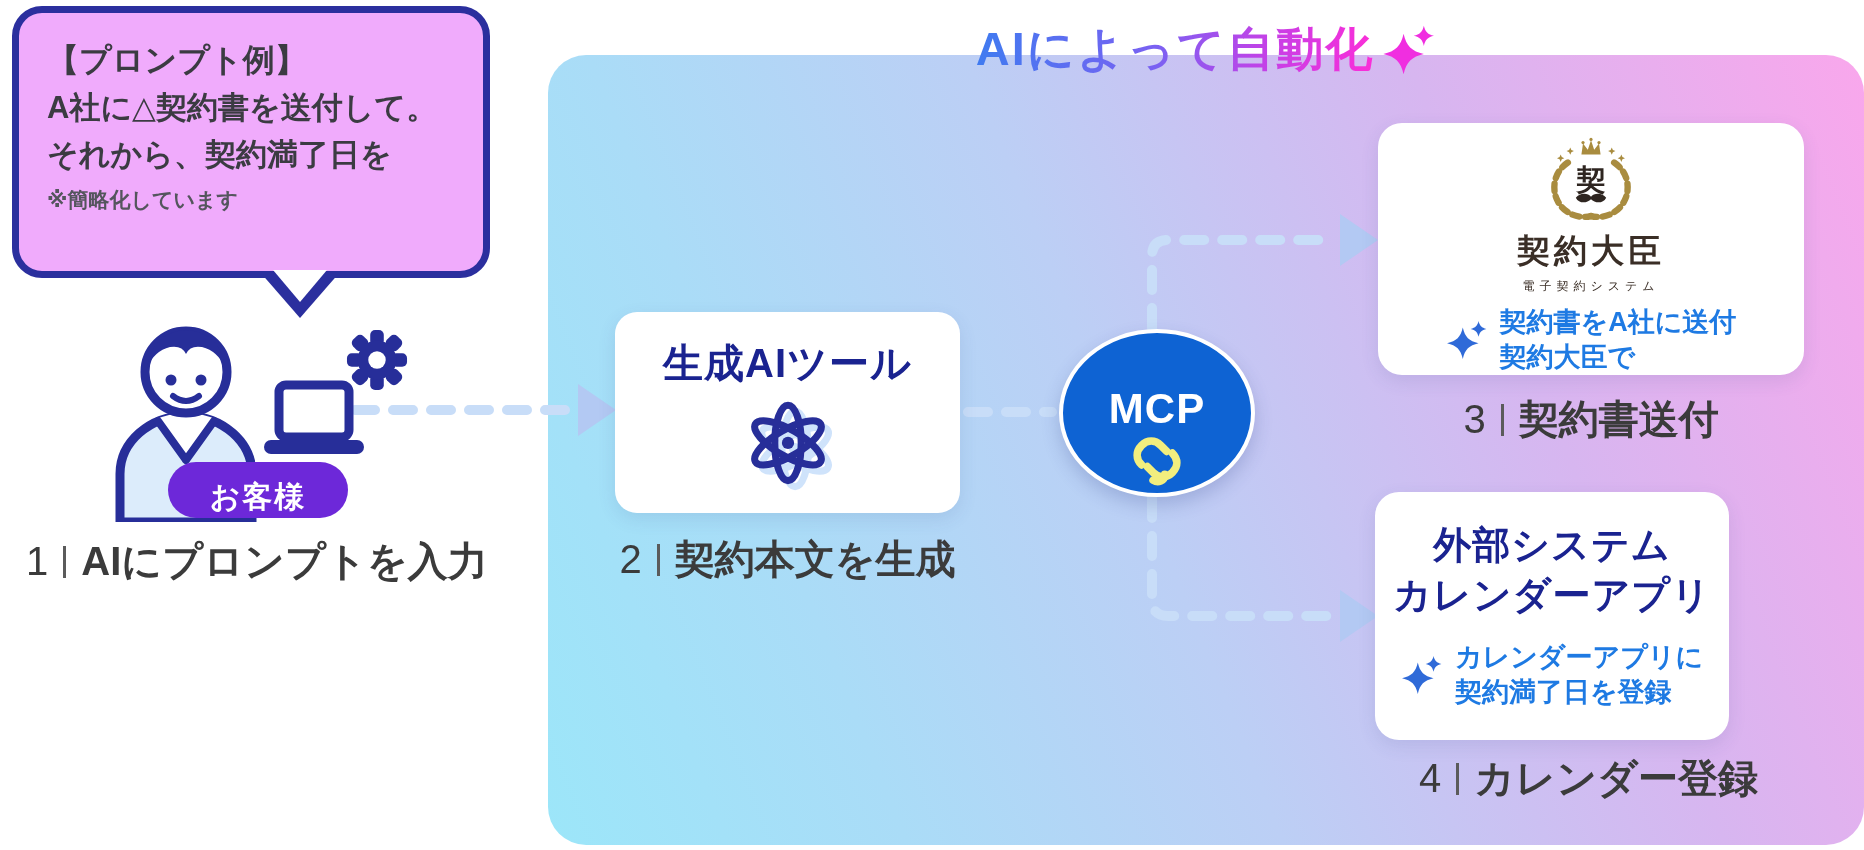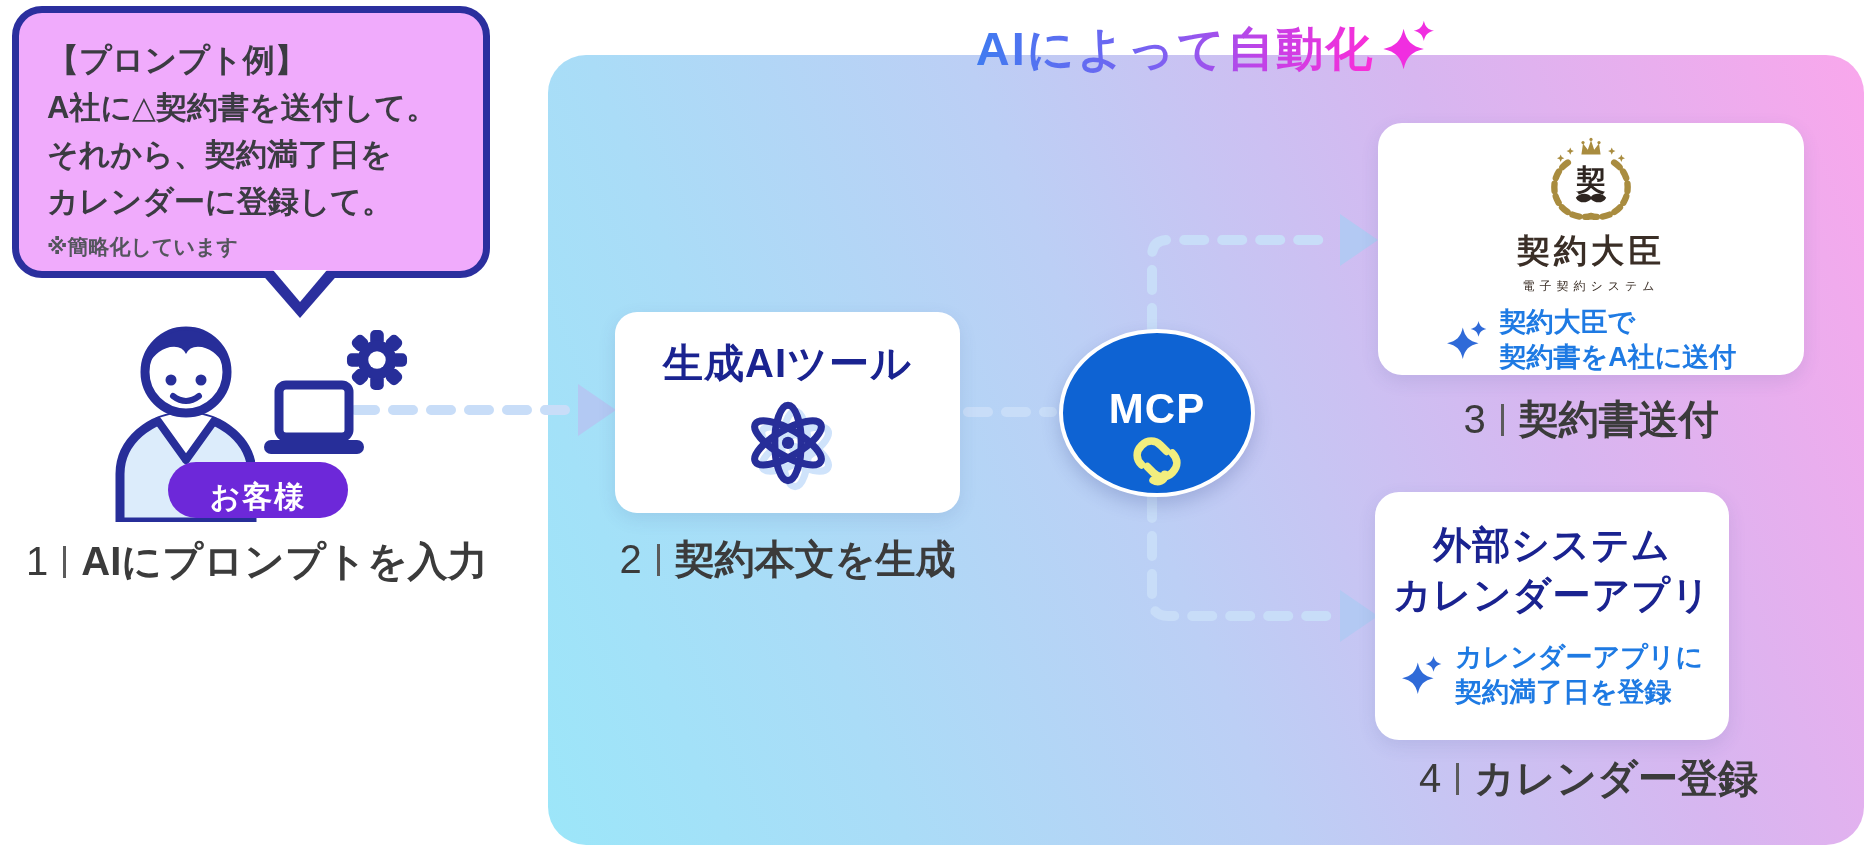--- a/index.html
+++ b/index.html
@@ -9,21 +9,21 @@
     font-family:"Liberation Sans","DejaVu Sans",sans-serif;
   }
   
   .panel{
     position:absolute;left:548px;top:55px;width:1316px;height:790px;
     border-radius:38px;z-index:1;
     background:linear-gradient(68deg,#9ce6f9 0%,#aadcf7 22%,#bccff5 45%,#d7b6f0 72%,#f9a7ec 100%);
   }
   .panel-title{
     position:absolute;left:548px;top:18px;width:1316px;z-index:4;
-    display:flex;align-items:flex-start;justify-content:center;gap:8px;
+    display:flex;align-items:center;justify-content:center;gap:8px;
   }
   .panel-title .grad-text{
     font-size:47px;font-weight:800;letter-spacing:2px;color:#8a4ff0;
   }
   @supports ((-webkit-background-clip:text) or (background-clip:text)){
     .panel-title .grad-text{
       background:linear-gradient(90deg,#3f7bf0 0%,#7a61f2 45%,#c93fe6 75%,#fb2ed8 100%);
       -webkit-background-clip:text;background-clip:text;
       color:transparent;-webkit-text-fill-color:transparent;
     }
@@ -122,21 +122,20 @@
         <path d="M16 8 C18 17 22 21 31 23 C22 25 18 29 16 38 C14 29 10 25 1 23 C10 21 14 17 16 8 Z"></path>
         <path d="M31 2 C32 6.5 34 8.5 38.5 9.5 C34 10.5 32 12.5 31 17 C30 12.5 28 10.5 23.5 9.5 C28 8.5 30 6.5 31 2 Z"></path>
       </g>
     </svg>
   </div>
 
   <div class="bubble">
     <div class="b-title">【プロンプト例】</div>
     <div class="b-line">A社に△契約書を送付して。</div>
     <div class="b-line">それから、契約満了日を</div>
-    <div class="b-line">カレンダーに登録して。</div>
     <div class="b-note">※簡略化しています</div>
   </div>
   <div class="bubble-tail-outer"></div>
   <div class="bubble-tail-inner"></div>
 
   <svg class="person-svg" width="155" height="200" viewBox="0 0 155 200">
     <path d="M8,200 V152 A66,58 0 0 1 140,152 V200 Z" fill="#dcecfb" stroke="#272e99" stroke-width="9"></path>
     <path d="M42,98 L74,140 L106,98 Q74,84 42,98 Z" fill="#ffffff"></path>
     <path d="M46,99 L74,138 M102,99 L74,138" stroke="#272e99" stroke-width="8" stroke-linecap="round" fill="none"></path>
     <circle cx="74" cy="50" r="41" fill="#ffffff" stroke="#272e99" stroke-width="9"></circle>
@@ -232,22 +231,22 @@
     <div class="brand-name">契約大臣</div>
     <div class="brand-tag">電子契約システム</div>
     <div class="action-row">
       <svg width="42" height="42" viewBox="0 0 40 40">
         <g fill="#2f6ad8">
           <path d="M16 8 C18 17 22 21 31 23 C22 25 18 29 16 38 C14 29 10 25 1 23 C10 21 14 17 16 8 Z"></path>
           <path d="M31 2 C32 6.5 34 8.5 38.5 9.5 C34 10.5 32 12.5 31 17 C30 12.5 28 10.5 23.5 9.5 C28 8.5 30 6.5 31 2 Z"></path>
         </g>
       </svg>
       <div class="action-text">
+        <div>契約書をA社に送付</div>
         <div>契約大臣で</div>
-        <div>契約書をA社に送付</div>
       </div>
     </div>
   </div>
 
   <div class="step step-3">
     <span class="num">3</span>
     <span class="sep"></span>
     <span class="lbl">契約書送付</span>
   </div>
 

